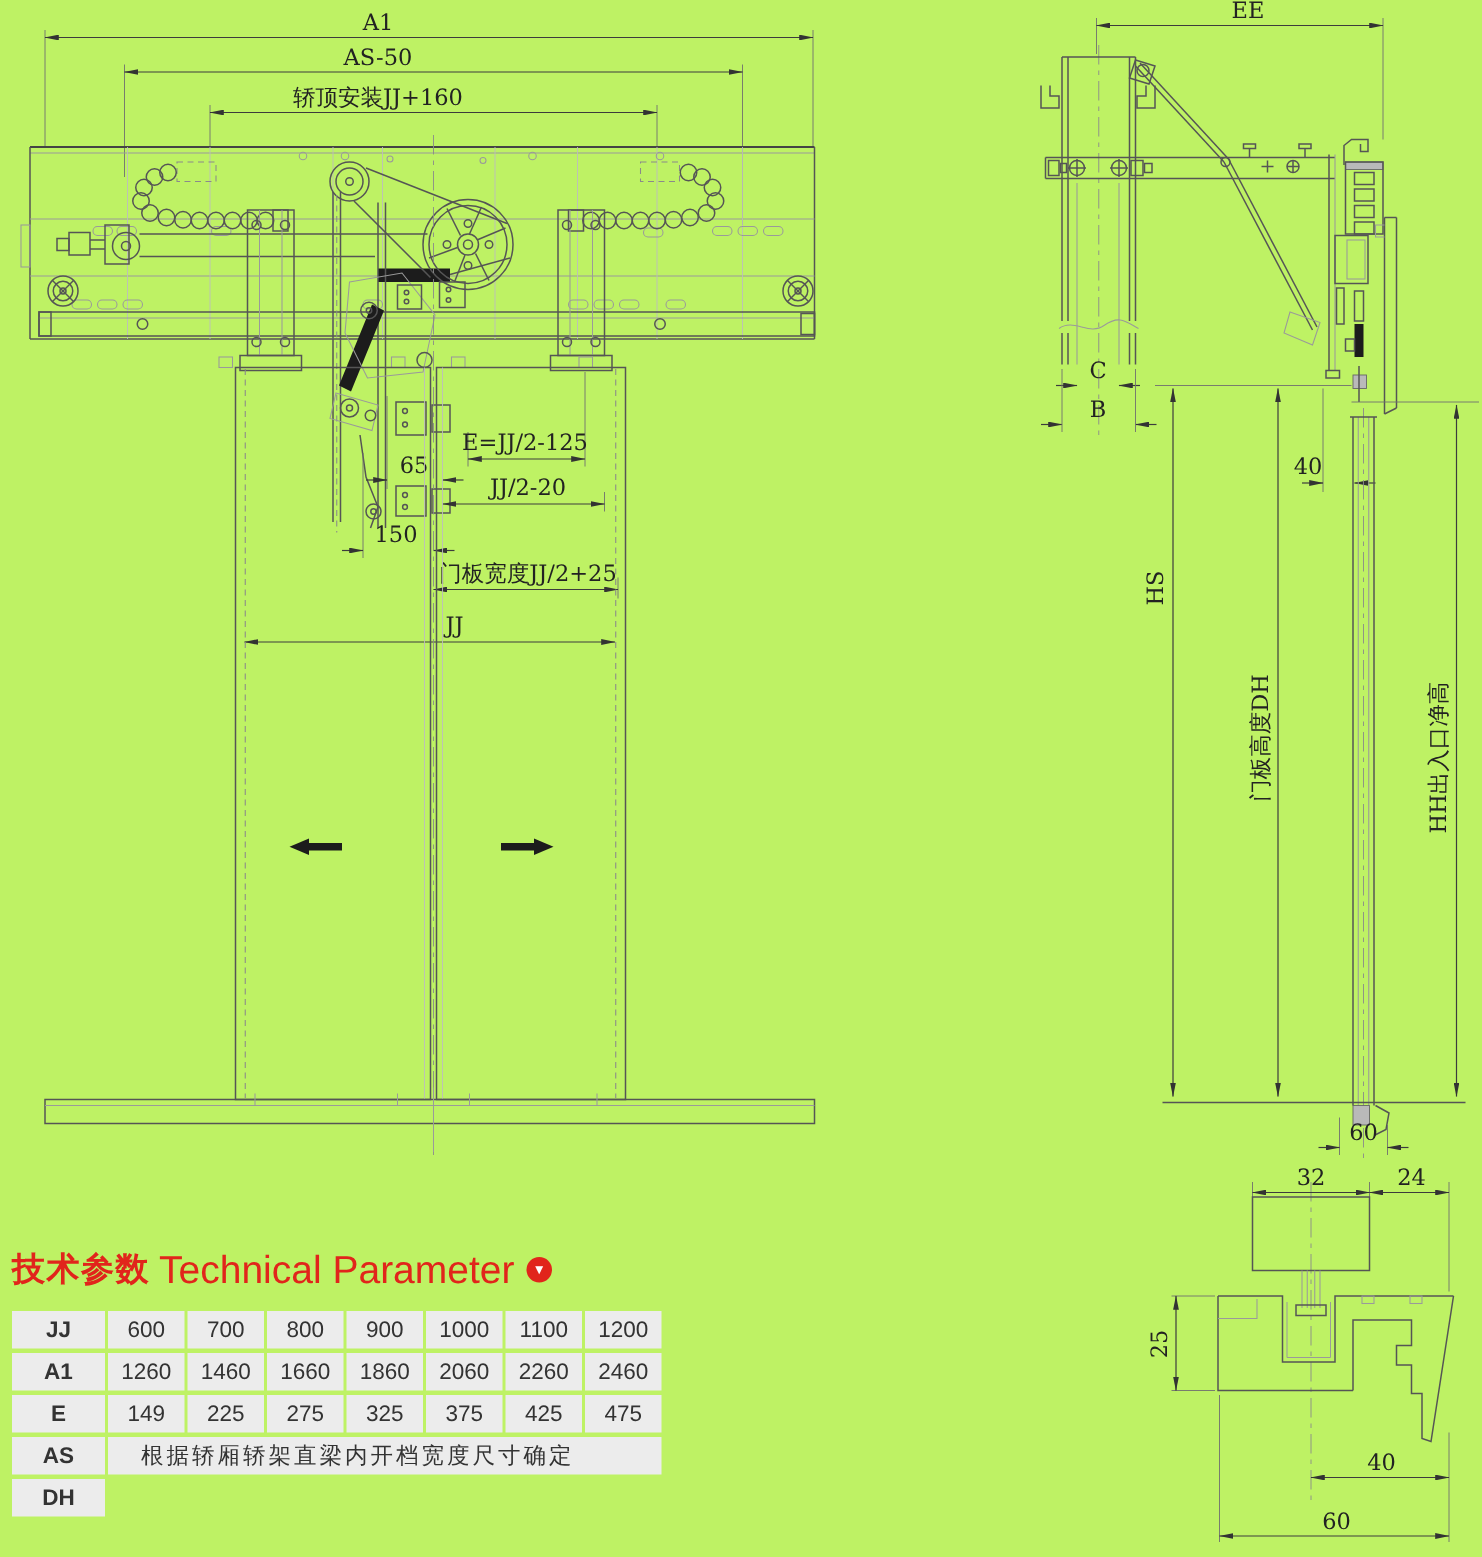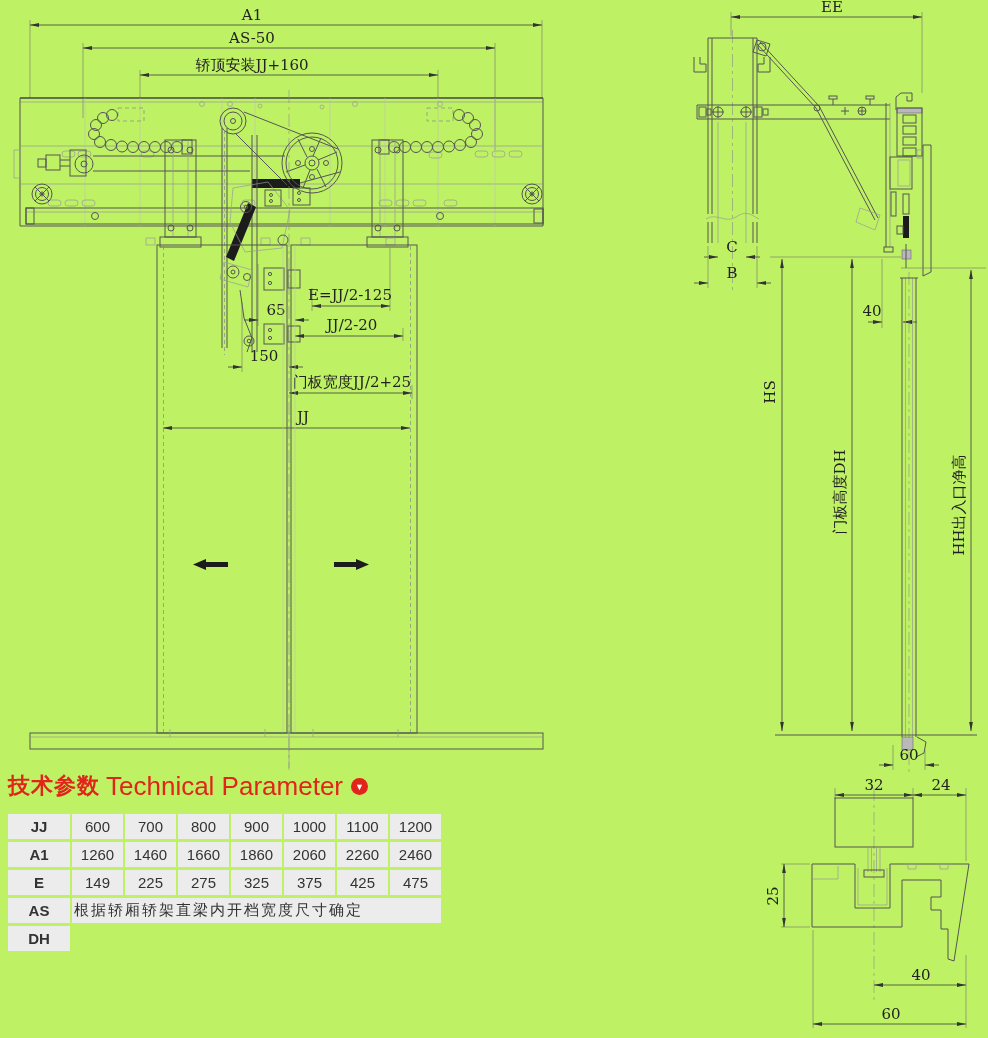--- a/index.html
+++ b/index.html
@@ -14,33 +14,33 @@
   .dsh {stroke:#8a8a8a;stroke-width:.7;fill:none;stroke-dasharray:4 3;}
   .cl  {stroke:#8a8a8a;stroke-width:.6;fill:none;stroke-dasharray:13 4 3 4;}
   .dim {stroke:#3c3c3c;stroke-width:.8;fill:none;marker-start:url(#arw);marker-end:url(#arw);}
   .dimE{stroke:#3c3c3c;stroke-width:.8;fill:none;marker-end:url(#arw);}
   .ext {stroke:#6f6f6f;stroke-width:.6;fill:none;}
   .blk {fill:#1c1c1c;stroke:none;}
   .gry {fill:#b9b9b9;stroke:#666;stroke-width:.6;}
   text.d{font-family:"DejaVu Serif","Liberation Serif",serif;font-size:15px;fill:#222;}
   text.dc{font-family:"DejaVu Serif","Liberation Serif",serif;font-size:15px;fill:#222;}
   
-  #param{position:absolute;left:8px;top:772px;width:460px;}
+  #param{position:absolute;left:8px;top:832px;width:460px;}
   #param-title{display:flex;align-items:center;height:28px;}
   .t-zh{font-size:22px;font-weight:bold;color:#e1251b;letter-spacing:1px;}
   .t-en{font-size:26px;color:#e1251b;margin-left:6px;}
   .t-icon{width:17px;height:17px;border-radius:50%;background:#e1251b;margin-left:8px;
           display:flex;align-items:center;justify-content:center;}
   .t-icon span{color:#fff;font-size:9px;line-height:9px;transform:translateY(.5px);}
   #param-table{margin-top:14px;display:flex;flex-direction:column;row-gap:3px;width:447px;}
   .trow{display:grid;grid-template-columns:62px repeat(7,51px);column-gap:2px;}
   .tlabel,.tcell{background:#ececec;height:25px;display:flex;align-items:center;
           justify-content:center;font-size:15px;color:#333;}
   .tlabel{font-weight:bold;}
-  .tspan{grid-column:2 / -1;justify-content:flex-start;padding-left:2px;letter-spacing:2px;}
+  .tspan{grid-column:2 / -1;justify-content:flex-start;padding-left:22px;letter-spacing:2px;}
 </style>
 </head>
 <body>
 
 <div id="page">
 
 <svg width="988" height="1038" viewBox="0 0 988 1038">
   <defs>
     <marker id="arw" viewBox="0 0 10 4" refX="9.6" refY="2" markerWidth="12" markerHeight="4.8" orient="auto-start-reverse">
           <path d="M0,0 L10,2 L0,4 Z" fill="#333"></path>

